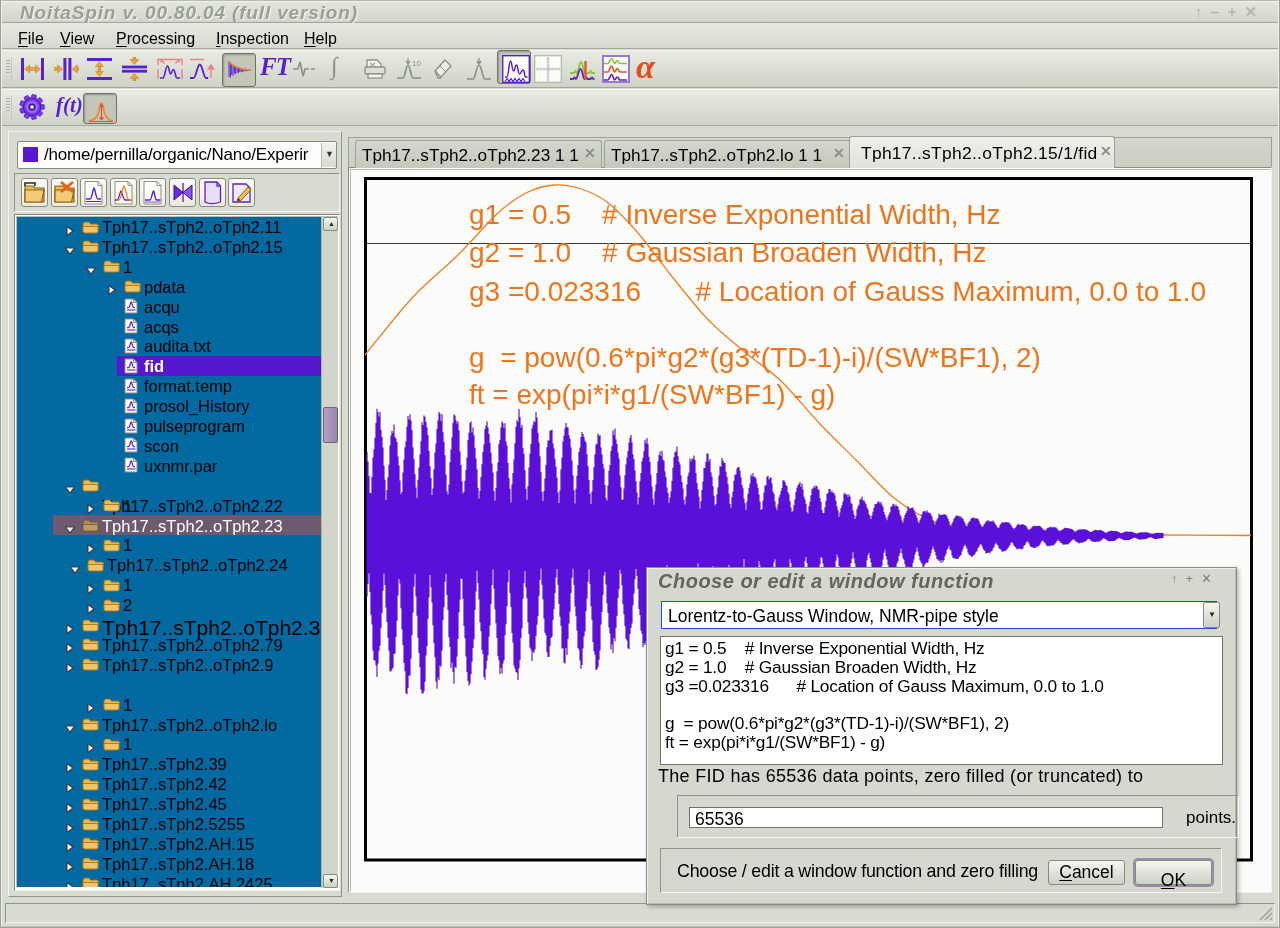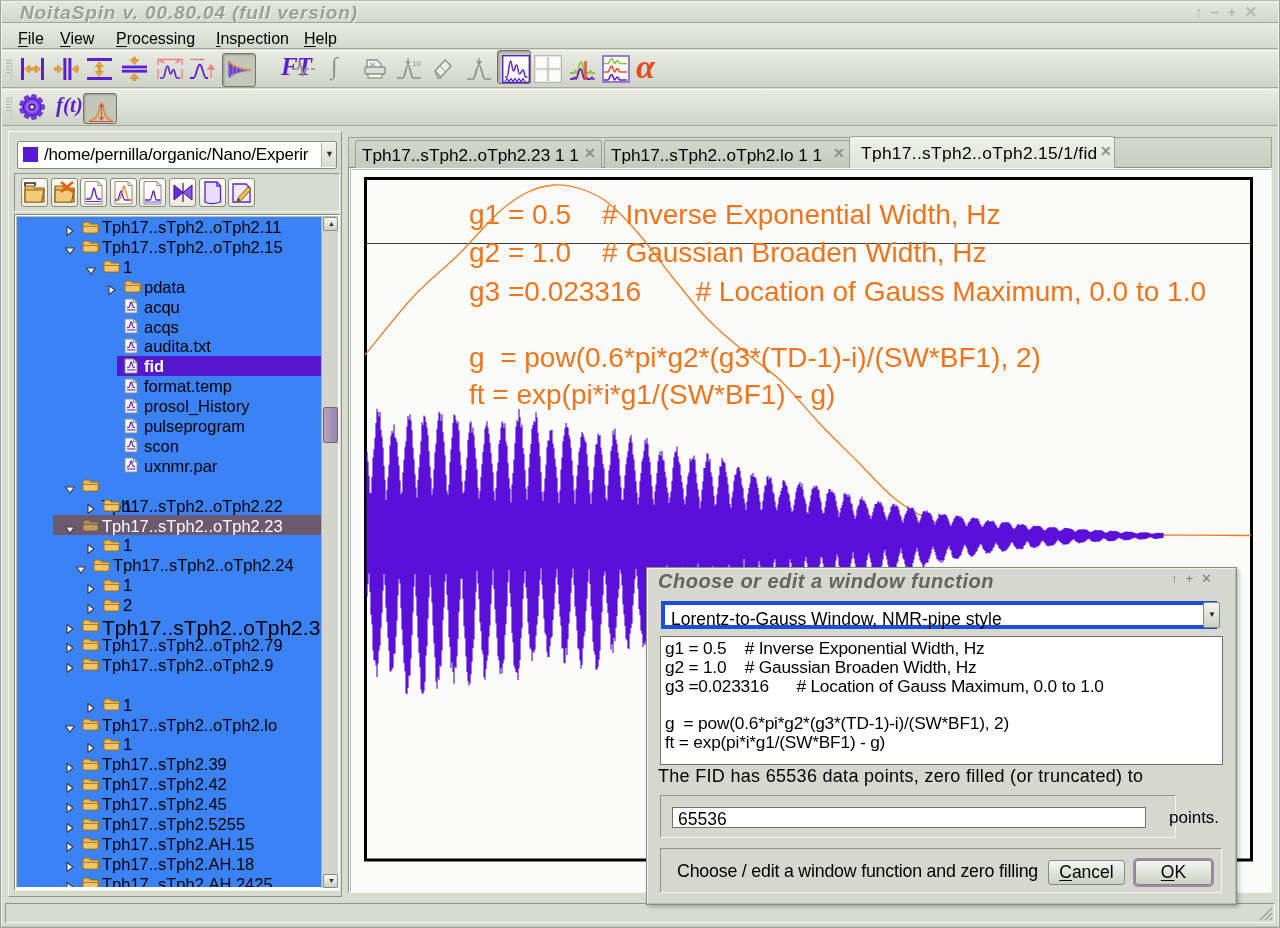--- a/index.html
+++ b/index.html
@@ -95,21 +95,21 @@
           <line x1="14.15" y1="10.309421660516175" x2="14.15" y2="14.2541044526451" stroke="#5a1fd0" stroke-width="1"></line>
           <line x1="15.5" y1="10.067291178888627" x2="15.5" y2="13.449531615833529" stroke="#5a1fd0" stroke-width="1"></line>
           <line x1="16.85" y1="10.757146086502864" x2="16.85" y2="13.657138551329515" stroke="#5a1fd0" stroke-width="1"></line>
           <line x1="18.200000000000003" y1="10.579140246939328" x2="18.200000000000003" y2="13.065644814795503" stroke="#5a1fd0" stroke-width="1"></line>
           <line x1="19.55" y1="11.086297384617634" x2="19.55" y2="13.218270153843156" stroke="#5a1fd0" stroke-width="1"></line>
           <line x1="20.900000000000002" y1="10.955433733309745" x2="20.900000000000002" y2="12.783424700017692" stroke="#5a1fd0" stroke-width="1"></line>
           <line x1="22.25" y1="11.328277876997248" x2="22.25" y2="12.895629497337003" stroke="#5a1fd0" stroke-width="1"></line>
           <path d="M2 3.5 q7 8 22 8.5" stroke="#ef8c2a" stroke-width="1.5" fill="none"></path>
         </svg></div>
     </div>
-<div class="abs" style="left:258px;top:2px;margin-left:21px;"><span style="font-family:'Liberation Serif',serif;font-size:25px;font-style:italic;font-weight:bold;color:#5a1fd0;letter-spacing:-1px;">FT</span></div>
+<div class="abs" style="left:258px;top:2px;"><span style="font-family:'Liberation Serif',serif;font-size:25px;font-style:italic;font-weight:bold;color:#5a1fd0;letter-spacing:-1px;">FT</span></div>
 <div class="abs" style="left:290px;top:6px;"><svg width="24" height="24" style="" viewBox="0 0 24 24">
         <path d="M1 12 h5 l2 -7 3 14 2 -7 h4 m2 0 h4" stroke="#8a9086" stroke-width="1.6" fill="none"></path>
       </svg></div>
 <div class="abs" style="left:329px;top:2px;"><span style="font-family:'Liberation Serif',serif;font-size:24px;font-style:italic;color:#8a9086;">∫</span></div>
 <div class="abs" style="left:360px;top:6px;"><svg width="26" height="24" style="" viewBox="0 0 26 24">
         <path d="M5 10 V3 h10 l4 4 v3" stroke="#8a9086" stroke-width="1.3" fill="#f4f5f1"></path>
         <path d="M8 6 l5 3 m0 -3 l-5 3" stroke="#8a9086" stroke-width="1"></path>
         <rect x="3" y="10" width="20" height="7" rx="1.5" fill="#dcdfd6" stroke="#8a9086" stroke-width="1.3"></rect>
         <rect x="6" y="17" width="14" height="4" fill="#f4f5f1" stroke="#8a9086" stroke-width="1.2"></rect>
       </svg></div>
@@ -268,21 +268,21 @@
         <div class="abs" style="left:1px;top:1px"><svg width="25" height="25" style="" viewBox="0 0 25 25">
             <path d="M3 4 h13 l4 4 v14 H3 Z" fill="#efe9fc" stroke="#5a1fd0" stroke-width="1.3"></path>
             <path d="M8 18 L18 7 l3 2.5 L11 20.5 l-4 1 Z" fill="#f5c04a" stroke="#8a6214" stroke-width="1"></path>
             <path d="M18 7 l3 2.5" stroke="#8a6214" stroke-width="1"></path>
             <path d="M7 21.5 l1.2 -3.5 2.5 2.2 Z" fill="#5a4010"></path>
           </svg></div>
       </div>
   </div>
 
   <div class="abs" style="left:5px;top:82px;width:326px;height:677px;border:1px solid #80867a;border-bottom-color:#eef0e8;border-right-color:#eef0e8;background:#fff;">
-    <div class="abs" style="left:1px;top:1px;width:322px;height:672px;border:1px solid #b9beb2;border-bottom-color:#fff;border-right-color:#fff;background:#3b82f6;overflow:hidden;">
+    <div class="abs" style="left:1px;top:1px;width:322px;height:672px;border:1px solid #b9beb2;border-bottom-color:#fff;border-right-color:#fff;background:#0369a1;overflow:hidden;">
 <div class="abs" style="left:0;top:-0.5px;width:322px;height:20px;">
           <div class="abs" style="left:48px;top:5px;"><svg width="9" height="10" style="" viewBox="0 0 9 10">
               <path d="M2 0.5 l6 4.5 -6 4.5 z" fill="#fff" stroke="#3a3a3a" stroke-width="1.1"></path>
             </svg></div>
           <div class="abs" style="left:65px;top:3px;"><svg width="17" height="14" style="" viewBox="0 0 17 14">
               <path d="M1 4 q0 -2 2 -2 h4 l1.5 2 h6.5 q1.5 0 1.5 1.5 V11 q0 2 -2 2 H3 q-2 0 -2 -2 Z" fill="#ecb958" stroke="#9a7018" stroke-width="1"></path>
               <path d="M1 6.5 h15 V11 q0 2 -2 2 H3 q-2 0 -2 -2 Z" fill="#f0c468" stroke="#9a7018" stroke-width="0.8"></path>
             </svg></div>
           <span class="abs" style="left:85px;top:1.5px;font-size:16.5px;color:#000;white-space:nowrap;">Tph17..sTph2..oTph2.11</span>
         </div>
@@ -432,21 +432,21 @@
 <div class="abs" style="left:0;top:317.9px;width:322px;height:20px;">
           <div class="abs" style="left:69px;top:5px;"><svg width="9" height="10" style="" viewBox="0 0 9 10">
               <path d="M2 0.5 l6 4.5 -6 4.5 z" fill="#fff" stroke="#3a3a3a" stroke-width="1.1"></path>
             </svg></div>
           <div class="abs" style="left:86px;top:3px;"><svg width="17" height="14" style="" viewBox="0 0 17 14">
               <path d="M1 4 q0 -2 2 -2 h4 l1.5 2 h6.5 q1.5 0 1.5 1.5 V11 q0 2 -2 2 H3 q-2 0 -2 -2 Z" fill="#ecb958" stroke="#9a7018" stroke-width="1"></path>
               <path d="M1 6.5 h15 V11 q0 2 -2 2 H3 q-2 0 -2 -2 Z" fill="#f0c468" stroke="#9a7018" stroke-width="0.8"></path>
             </svg></div>
           <span class="abs" style="left:106px;top:1.5px;font-size:16.5px;color:#000;white-space:nowrap;">1</span>
         </div>
-<div class="abs" style="left:11px;top:337.8px;width:322px;height:20px;">
+<div class="abs" style="left:5px;top:337.8px;width:322px;height:20px;">
           <div class="abs" style="left:48px;top:5px;"><svg width="10" height="9" style="" viewBox="0 0 10 9">
               <path d="M0.5 2 h9 l-4.5 6 z" fill="#fff" stroke="#3a3a3a" stroke-width="1.1"></path>
             </svg></div>
           <div class="abs" style="left:65px;top:3px;"><svg width="17" height="14" style="" viewBox="0 0 17 14">
               <path d="M1 4 q0 -2 2 -2 h4 l1.5 2 h6.5 q1.5 0 1.5 1.5 V11 q0 2 -2 2 H3 q-2 0 -2 -2 Z" fill="#ecb958" stroke="#9a7018" stroke-width="1"></path>
               <path d="M1 6.5 h15 V11 q0 2 -2 2 H3 q-2 0 -2 -2 Z" fill="#f0c468" stroke="#9a7018" stroke-width="0.8"></path>
             </svg></div>
           <span class="abs" style="left:85px;top:1.5px;font-size:16.5px;color:#000;white-space:nowrap;">Tph17..sTph2..oTph2.24</span>
         </div>
 <div class="abs" style="left:0;top:357.7px;width:322px;height:20px;">
@@ -651,40 +651,40 @@
   <svg class="abs" style="right:1px;bottom:1px" width="16" height="16">
       <path d="M15 3 L3 15 M15 8 L8 15 M15 13 L13 15" stroke="#9aa092" stroke-width="1.4" fill="none"></path>
     </svg>
 </div>
 
 <div class="abs" style="left:646px;top:567px;width:591px;height:338px;background:#d6d8cf;border:1px solid #888e81;box-shadow:2px 2px 4px rgba(0,0,0,0.25);">
   <div class="abs" style="left:0;top:0;width:589px;height:336px;border:1px solid #f0f2ea;border-bottom-color:#b5bab0;border-right-color:#b5bab0;"></div>
   <span class="abs" style="left:11px;top:2px;font-size:20px;font-weight:bold;font-style:italic;color:#63655f;letter-spacing:0.5px;">Choose or edit a window function</span>
   <span class="abs" style="left:524px;top:3px;font-size:13px;color:#7c8276;letter-spacing:8px;">↑+✕</span>
 
-  <div class="abs" style="left:14px;top:33px;width:556px;height:28px;border:4px solid #1d4ed8;background:#fff;">
+  <div class="abs" style="left:14px;top:33px;width:556px;height:28px;border:1px solid #1d4ed8;background:#fff;">
     <span class="abs" style="left:6px;top:4px;font-size:17.5px;">Lorentz-to-Gauss Window, NMR-pipe style</span>
   </div>
   <div class="abs btn" style="left:556px;top:34px;width:17px;height:26px;border-radius:2px;">
       <span style="position:absolute;left:4px;top:7px;font-size:8px;color:#222">▼</span>
     </div>
 
   <div class="abs" style="left:13px;top:68px;width:563px;height:129px;border:1px solid #6f756a;background:#fff;font-size:17.3px;line-height:18.75px;padding:2px 0 0 4px;letter-spacing:-0.2px;white-space:pre;">g1 = 0.5&nbsp;&nbsp;&nbsp; # Inverse Exponential Width, Hz
 g2 = 1.0&nbsp;&nbsp;&nbsp; # Gaussian Broaden Width, Hz
 g3 =0.023316&nbsp;&nbsp;&nbsp;&nbsp;&nbsp; # Location of Gauss Maximum, 0.0 to 1.0
 
 g&nbsp; = pow(0.6*pi*g2*(g3*(TD-1)-i)/(SW*BF1), 2)
 ft = exp(pi*i*g1/(SW*BF1) - g)</div>
   <span class="abs" style="left:11px;top:198px;font-size:18px;letter-spacing:0.3px;">The FID has 65536 data points, zero filled (or truncated) to</span>
 
-  <div class="abs bevel-in" style="left:13px;top:227px;width:516px;height:43px;">
+  <div class="abs bevel-in" style="left:30px;top:227px;width:562px;height:43px;">
     <div class="abs" style="left:11px;top:11px;width:474px;height:21px;border:1px solid #6f756a;background:#fff;">
         <span class="abs" style="left:5px;top:1px;font-size:17.5px;">65536</span>
       </div>
     <span class="abs" style="left:508px;top:12px;font-size:17px;">points.</span>
   </div>
 
   <div class="abs bevel-in" style="left:13px;top:280px;width:562px;height:45px;">
     <span class="abs" style="left:16px;top:12px;font-size:17.8px;letter-spacing:-0.2px;">Choose / edit a window function and zero filling</span>
     <div class="abs btn" style="left:387px;top:11px;width:77px;height:25px;font-size:17.5px;padding-top:1px;"><u>C</u>ancel</div>
-    <div class="abs btn" style="left:474px;top:11px;width:77px;height:25px;font-size:17.5px;padding-top:1px;box-shadow:0 0 0 2px #9c8aab;"><u>O</u>K</div>
+    <div class="abs btn" style="left:474px;top:11px;width:77px;height:25px;font-size:17.5px;padding-top:9px;box-shadow:0 0 0 2px #9c8aab;"><u>O</u>K</div>
   </div>
 </div>
 
 </body></html>

